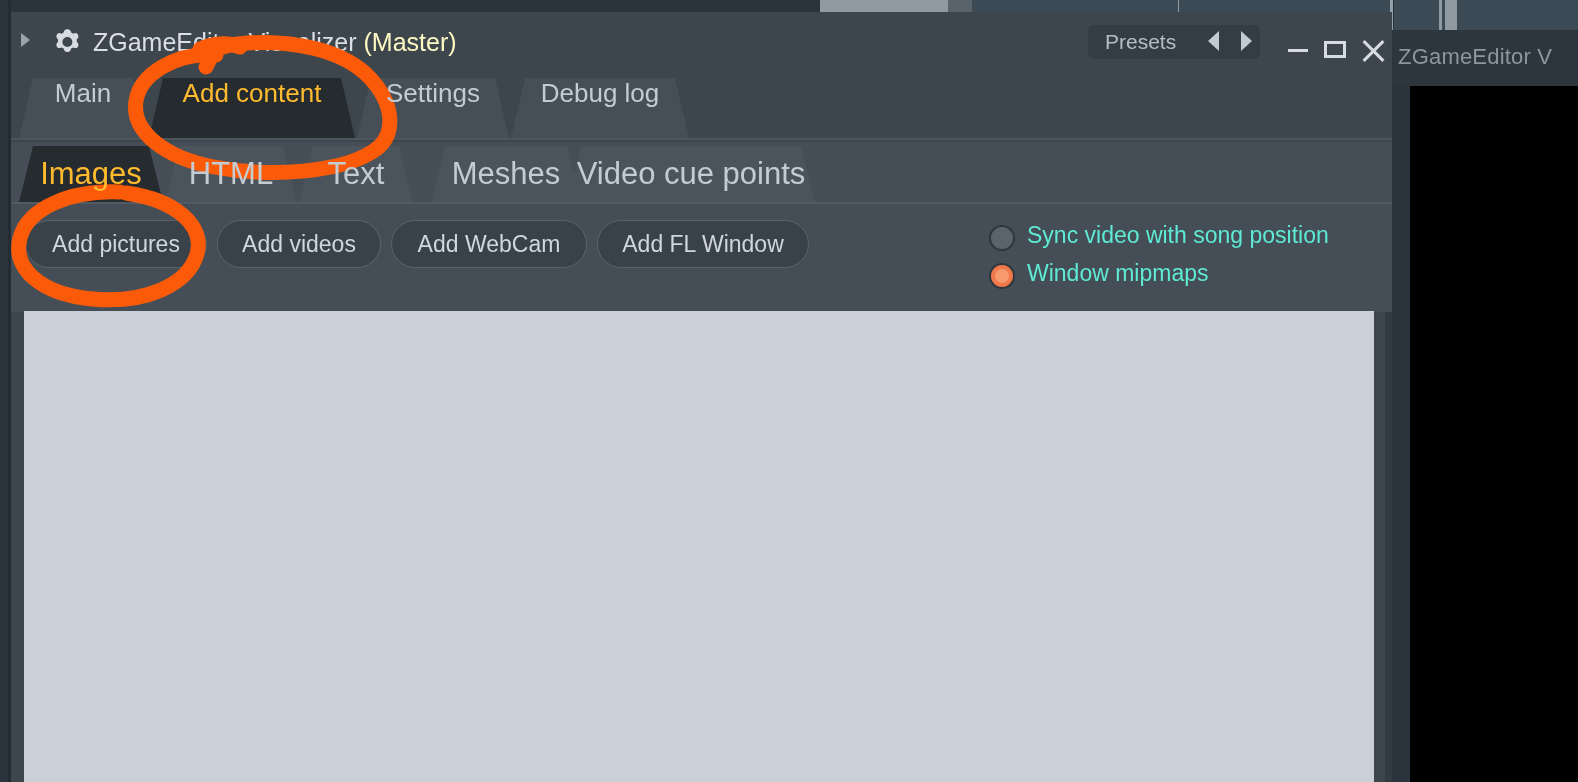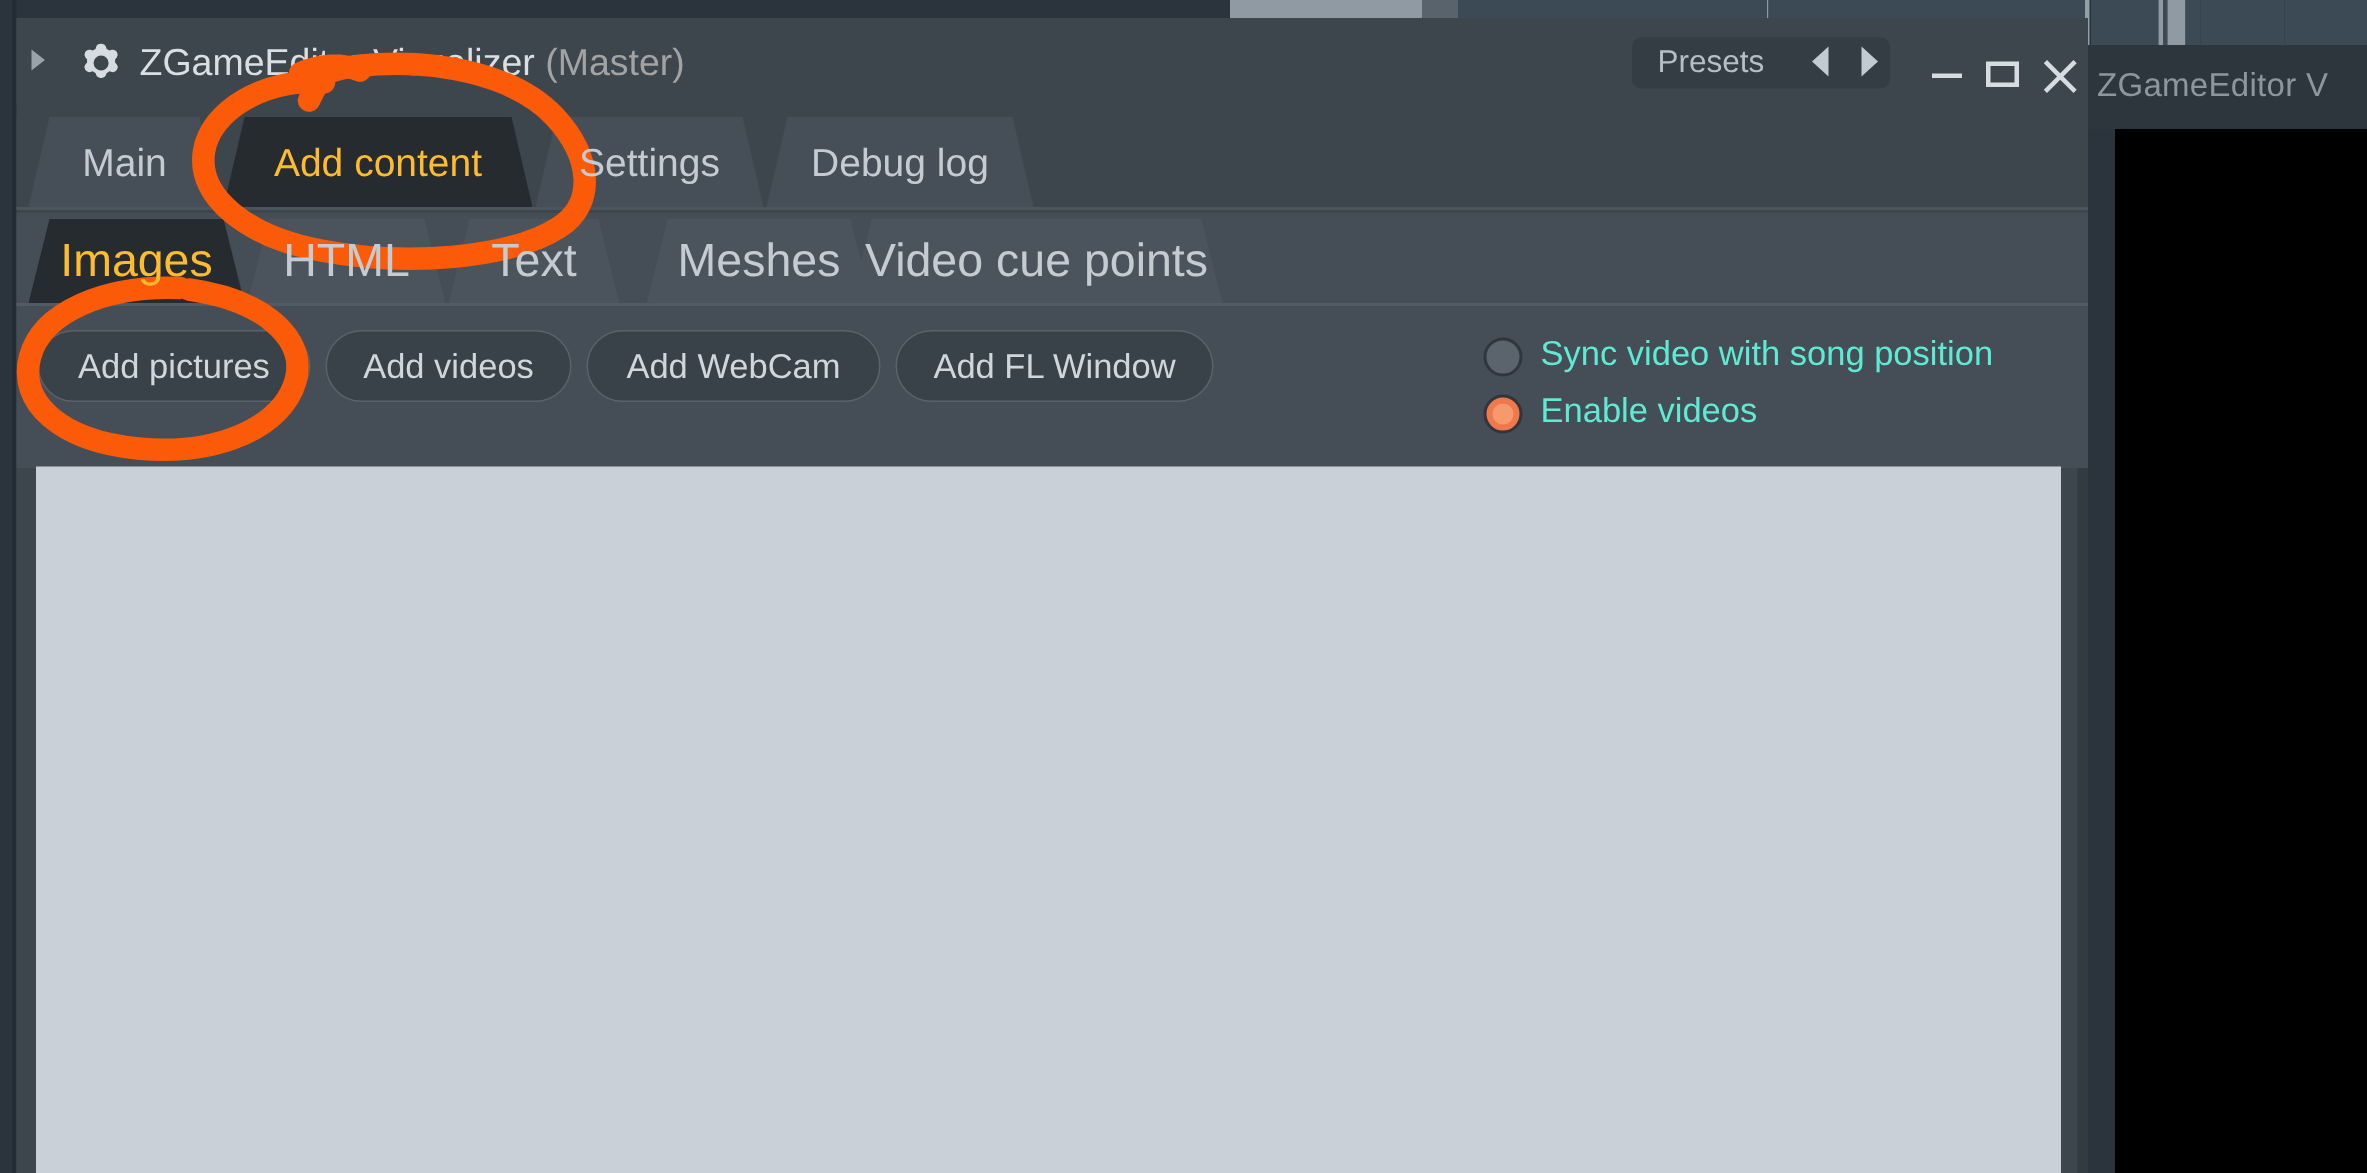--- a/index.html
+++ b/index.html
@@ -40,21 +40,21 @@
   .expand-arrow{
     position:absolute;left:10px;top:21px;width:0;height:0;
     border-left:9px solid #9aa3aa;border-top:7px solid transparent;border-bottom:7px solid transparent;
   }
   .gear{position:absolute;left:40px;top:14px;width:32px;height:32px;}
 
   .win-title{
     position:absolute;left:82px;top:14px;height:32px;line-height:32px;
     font-size:25px;color:#d9dfe4;white-space:nowrap;
   }
-  .win-title .master{color:#a3a3a3;}
+  .win-title .master{color:#fef9c3;}
 
   .presets-box{
     position:absolute;left:1077px;top:13px;width:172px;height:34px;
     background:#353d44;border-radius:6px;
   }
   .presets-label{
     position:absolute;left:1094px;top:13px;height:34px;line-height:34px;
     font-size:21px;color:#b6bec5;
   }
   .presets-prev,.presets-next{position:absolute;top:19px;width:0;height:0;}
@@ -72,21 +72,21 @@
 
   .ver{position:absolute;left:0;top:60px;width:1381px;height:70px;}
   .ver .v1{position:absolute;right:18px;top:6px;font-size:24px;color:#b9c1c8;}
   .ver .v2{position:absolute;right:18px;top:44px;font-size:17px;color:#9aa3ab;}
 
   
   .tabrow1{position:absolute;left:0;top:66px;width:1381px;height:62px;background:#3e464d;}
   .tabrow1-line{position:absolute;left:0;top:126px;width:1381px;height:2px;background:#4d555c;}
   .tab1{
     position:absolute;top:0;height:60px;
-    display:flex;align-items:center;justify-content:center;
+    display:flex;align-items:flex-start;justify-content:center;
     font-size:26px;color:#c4ccd2;
   }
   .tab1 .shape{
     position:absolute;left:0;top:0;width:100%;height:60px;
     background:#464f57;
     clip-path:polygon(14px 0, calc(100% - 14px) 0, 100% 100%, 0 100%);
     border-radius:4px 4px 0 0;
   }
   .tab1 .lbl{position:relative;z-index:2;white-space:nowrap;}
   .tab1.active .shape{background:#262b30;}
@@ -251,21 +251,21 @@
         <div class="tbtn" style="left: 380px; width: 196px;">Add WebCam</div>
         <div class="tbtn" style="left: 586px; width: 212px;">Add FL Window</div>
         <div class="radio-row" style="left: 978px; top: 18px; width: 420px; height: 34px;">
           <div class="radio-outer" style="left: 0px; top: 3px;"></div>
           <div class="radio-lbl" style="left: 38px; top: 0px;">Sync video with song position</div>
         </div>
         <div class="radio-row" style="left: 978px; top: 56px; width: 420px; height: 34px;">
           <div class="radio-outer on" style="left: 0px; top: 3px;">
             <div class="radio-inner"></div>
           </div>
-          <div class="radio-lbl" style="left: 38px; top: 0px;">Enable videos</div>
+          <div class="radio-lbl" style="left: 38px; top: 0px;">Window mipmaps</div>
         </div>
       </div>
 
     <div class="panel-wrap"></div>
     <div class="panel"></div>
     <div class="scroll-gutter"></div>
   </div>
 
   <svg class="ann" viewBox="0 0 1578 782">
     <g fill="none" stroke="#FB5B08" stroke-width="15" stroke-linecap="round" stroke-linejoin="round">

